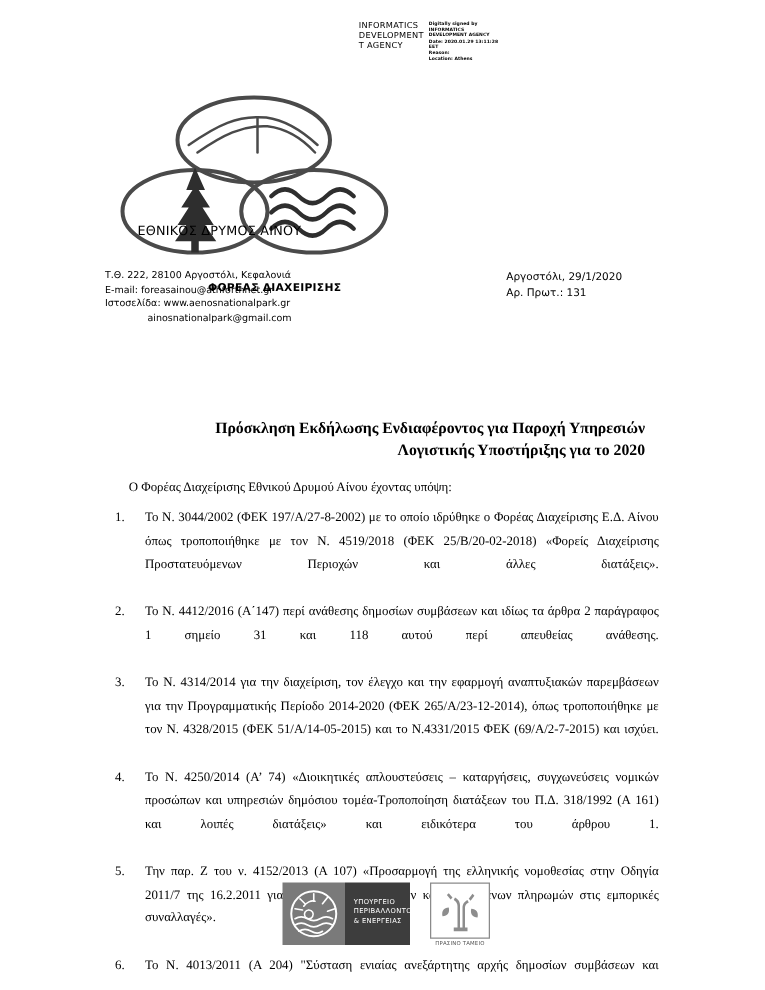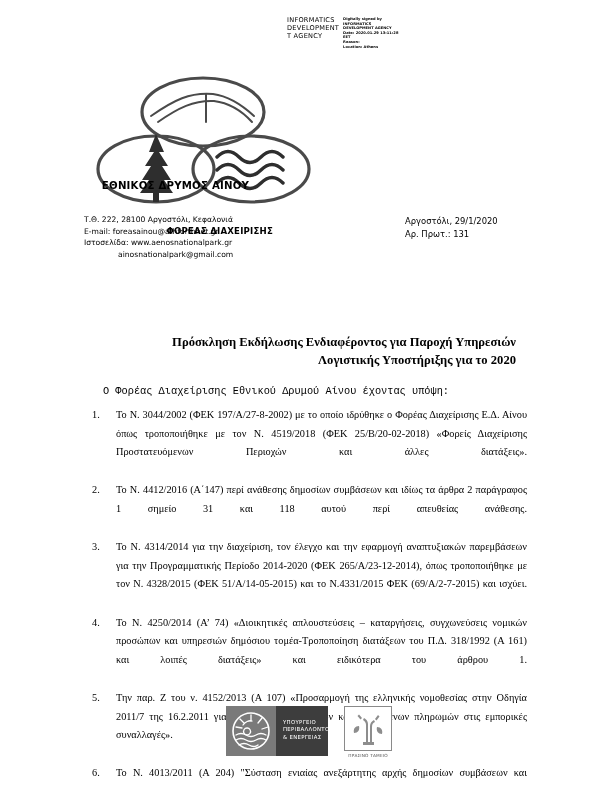--- a/index.html
+++ b/index.html
@@ -74,21 +74,21 @@
   }
   .emblem svg { display: block; }
   .emblem-title {
     position: absolute;
     left: 78px;
     top: 180px;
     width: 195px;
     text-align: center;
     font-family: "DejaVu Sans", "Liberation Sans", sans-serif;
     font-size: 10.2px;
-    font-weight: bold;
+    font-weight: normal;
     letter-spacing: 0.2px;
     white-space: nowrap;
   }
   .emblem-sub {
     position: absolute;
     left: 78px;
     top: 194px;
     width: 195px;
     text-align: right;
     font-family: "DejaVu Sans", "Liberation Sans", sans-serif;
@@ -137,21 +137,21 @@
     line-height: 18px;
   }
   .doc-title .l { display: block; text-align: right; }
 
   
   .intro {
     position: absolute;
     left: 103px;
     top: 384px;
     width: 420px;
-    font-family: Liberation Mono, monospace;
+    font-family: Liberation Serif, serif;
     font-size: 10.3px;
     line-height: 14px;
   }
 
   
   .items {
     position: absolute;
     left: 90px;
     top: 406px;
     width: 437px;

